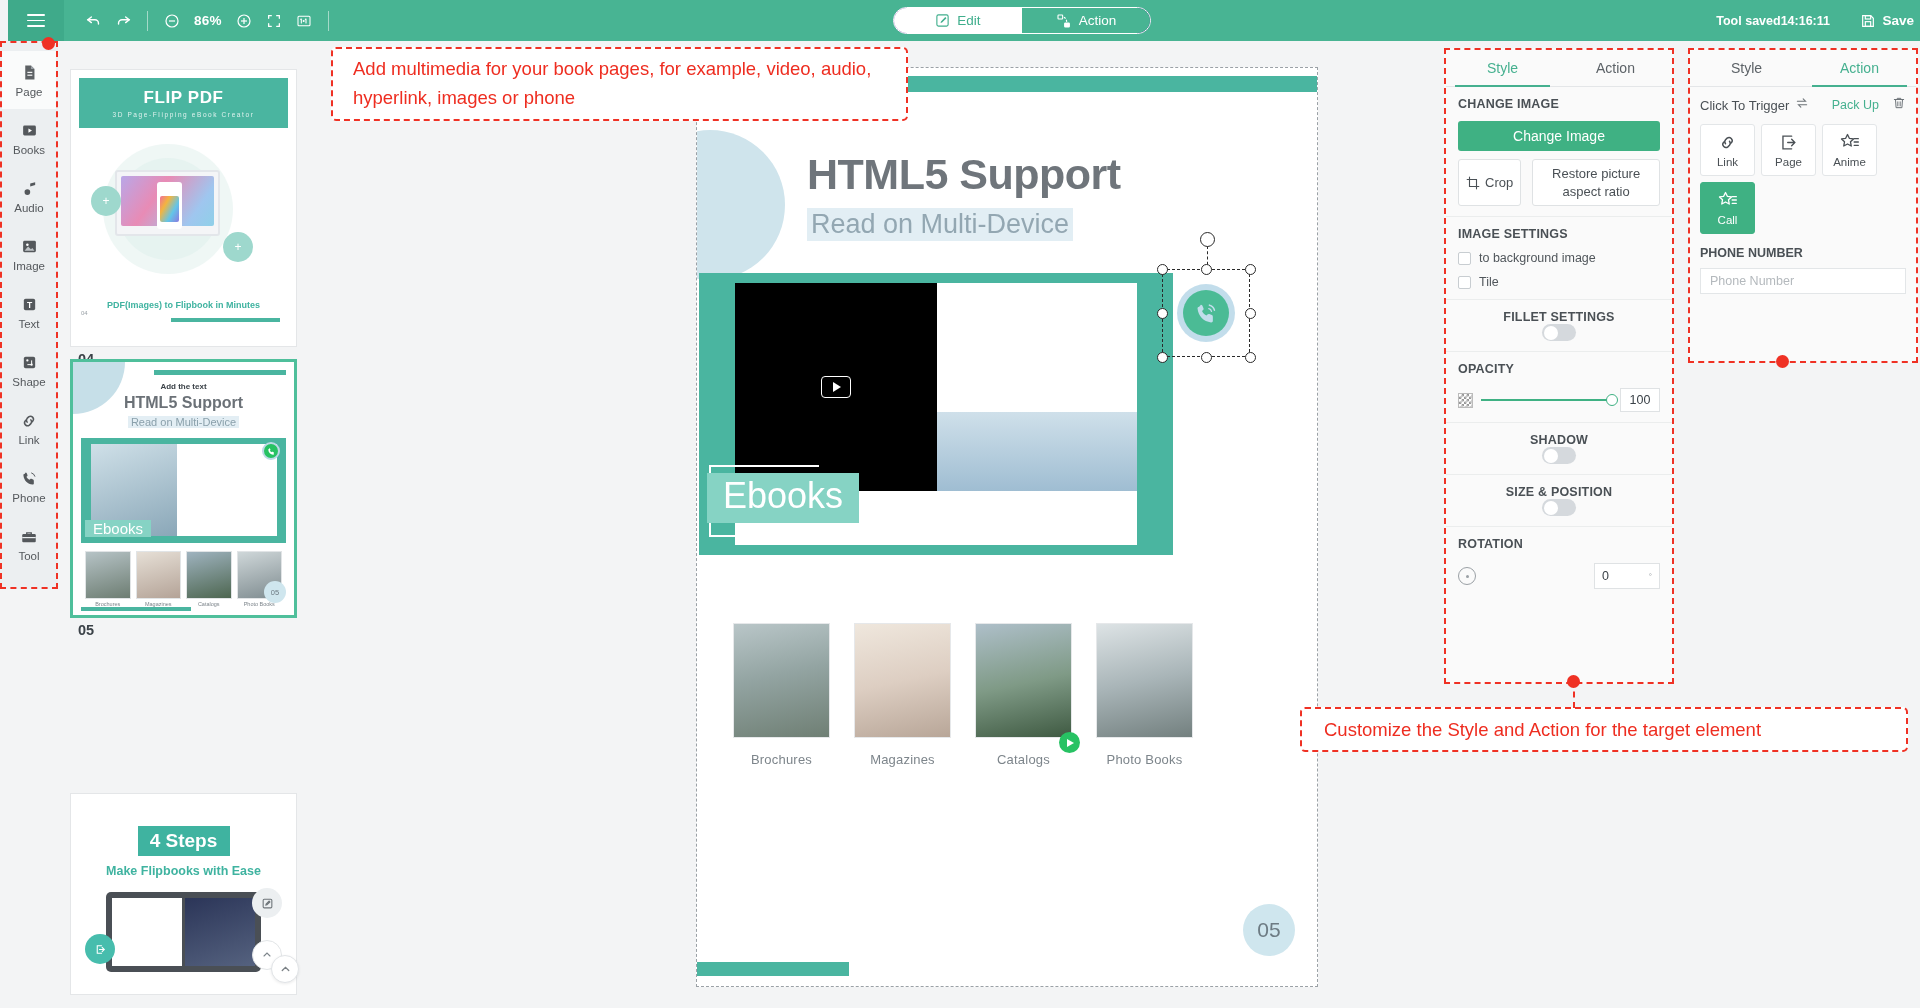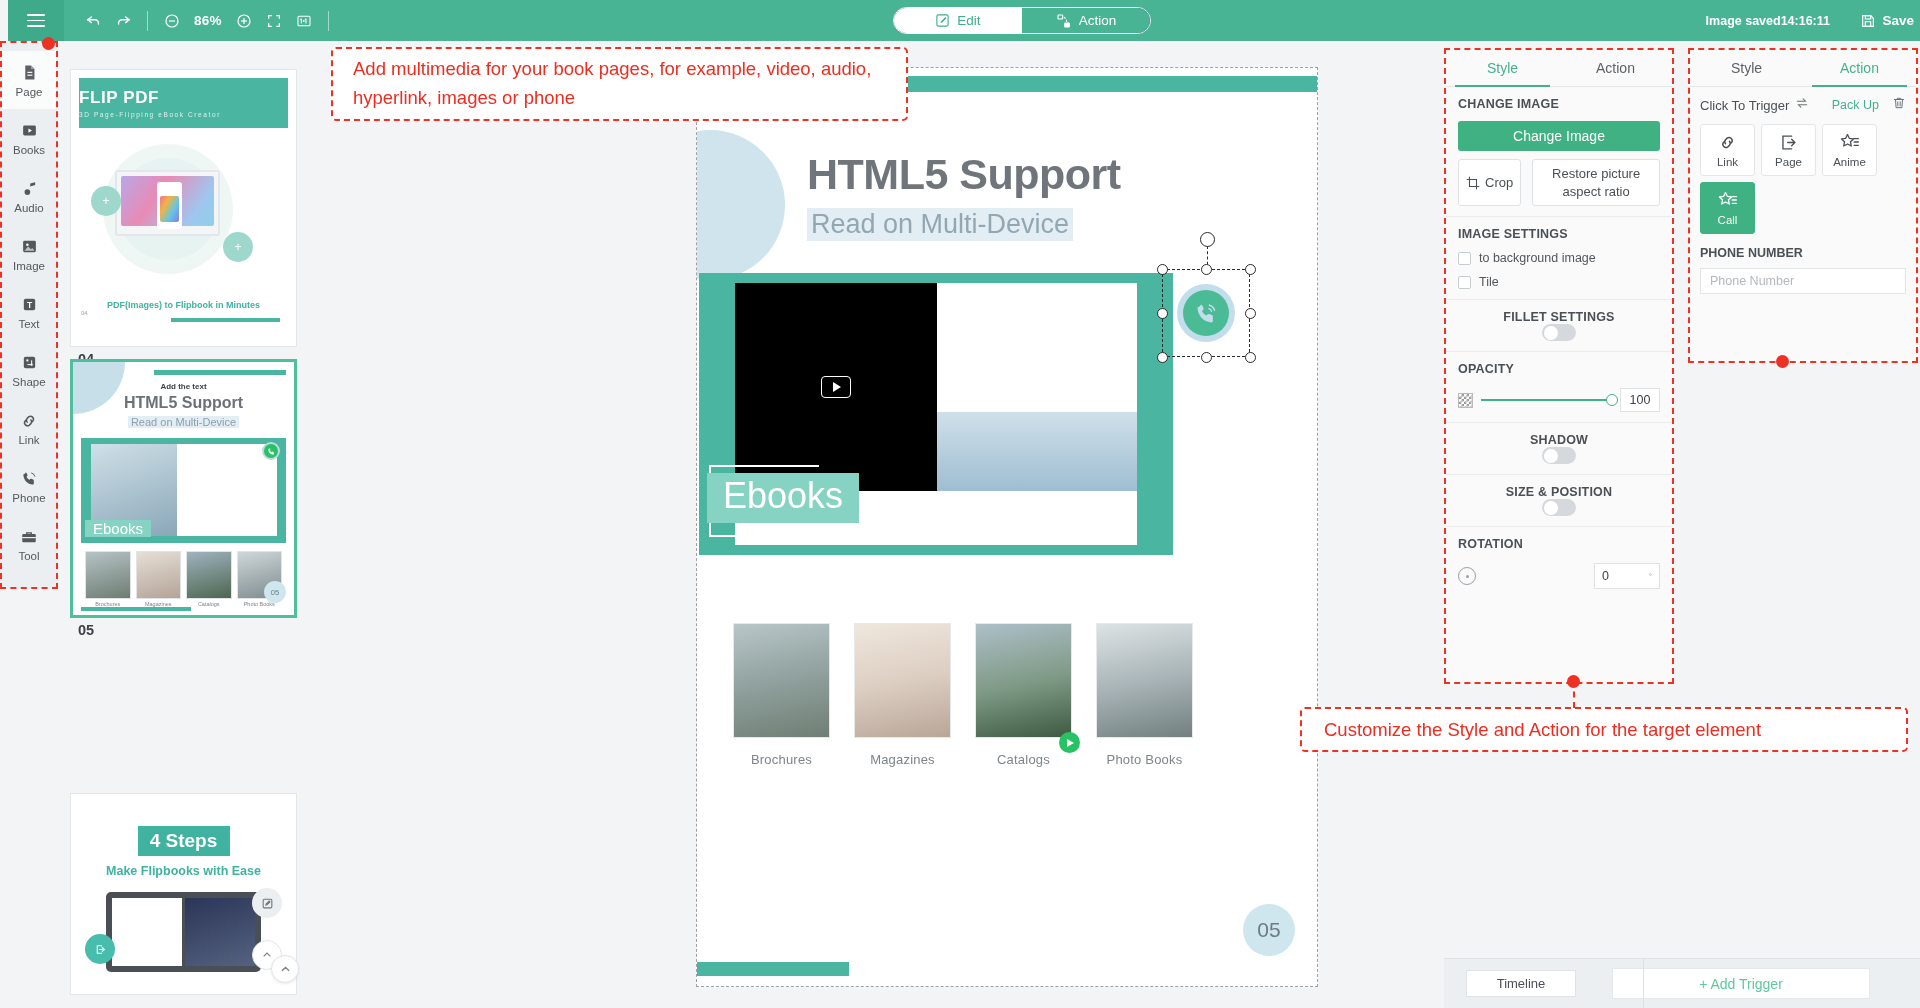--- a/index.html
+++ b/index.html
@@ -76,21 +76,21 @@
     position:absolute; left:58px; top:41px; width:272px; height:967px;
     background:#f3f4f5; overflow:hidden;
   }
   .thumb-wrap { position:absolute; left:12px; width:227px; }
   .thumb-card { background:#fff; border:1px solid #e4e6e8; position:relative; overflow:hidden;}
   .thumb-card.selected { border:3px solid #4fbf9b; }
   .thumb-num { font-size:14.5px; font-weight:bold; color:#3b4248; padding:4px 0 0 8px; }
 
   
   .p4 { height:276px; background:#fff; padding:8px; }
-  .p4-banner { background:#4ab5a0; height:50px; display:flex; flex-direction:column; justify-content:center;}
+  .p4-banner { background:#4ab5a0; height:50px; display:flex; flex-direction:column; align-items:center; justify-content:center;}
   .p4-t1 { color:#fff; font-size:17px; font-weight:bold; letter-spacing:.6px;}
   .p4-t2 { color:#dff2ee; font-size:6.5px; letter-spacing:1.6px; margin-top:3px;}
   .p4-art { position:relative; height:168px; }
   .ring { position:absolute; border-radius:50%; background:#dff0ec; }
   .laptop { position:absolute; left:36px; top:42px; width:105px; height:66px; background:#f4f5f7; border:2px solid #e3e6ea; border-radius:3px;}
   .laptop-screen{ position:absolute; left:4px; top:4px; right:4px; bottom:8px;
     background:linear-gradient(125deg,#b9a7e8,#e88bb5 38%,#9fc6ef 78%,#8fd0e8); border-radius:2px;}
   .phone-mini { position:absolute; left:40px; top:10px; width:25px; height:47px; background:#fff; border-radius:3px;}
   .phone-grid { position:absolute; left:3px; top:14px; width:19px; height:26px;
      background:linear-gradient(120deg,#f0709a,#f3b43f 30%,#63c5e8 65%,#8b7ae0); border-radius:2px;}
@@ -325,21 +325,21 @@
       <div class="mode-btn active">
         <svg width="16" height="16" viewBox="0 0 24 24" fill="none" stroke="#fff" stroke-width="1.7">
           <rect x="3" y="3" width="7" height="6" rx="1"></rect>
             <rect x="13" y="15" width="7" height="6" rx="1" fill="#fff"></rect>
           <path d="M12 6.5a8 8 0 0 1 3 11" stroke-dasharray="3 2"></path>
           </svg>
         <span>Action</span>
       </div>
     </div>
 
-    <div class="saved">Image saved14:16:11</div>
+    <div class="saved">Tool saved14:16:11</div>
     <div class="savebtn">
       <svg width="16" height="16" viewBox="0 0 24 24" fill="none" stroke="#fff" stroke-width="1.8">
         <path d="M4 4h12l4 4v12H4z"></path>
           <rect x="8" y="4" width="8" height="5"></rect>
           <rect x="8" y="13" width="8" height="7"></rect>
         </svg>
       <span>Save</span>
     </div>
   </div>
 
@@ -755,25 +755,20 @@
       </div>
     </div>
 
     <div class="phone-lb">PHONE NUMBER</div>
     <div class="phone-input">
       <span>Phone Number</span>
     </div>
     <div class="dot" style="left:86px; bottom:-7px;"></div>
   </div>
 
-  <div class="bottombar">
-    <div class="bb-div"></div>
-    <div class="timeline-btn">Timeline</div>
-    <div class="addtrig-btn">+ Add Trigger</div>
-  </div>
 
   <div class="callout callout-2">
     <span>Customize the Style and Action for the target element</span>
   </div>
 
   <div class="callout callout-1">
     <span>Add multimedia for your book pages, for example, video, audio, hyperlink, images or phone</span>
   </div>
 
   <div class="connector" style="left:1573px; top:681px; height:27px;"></div>

